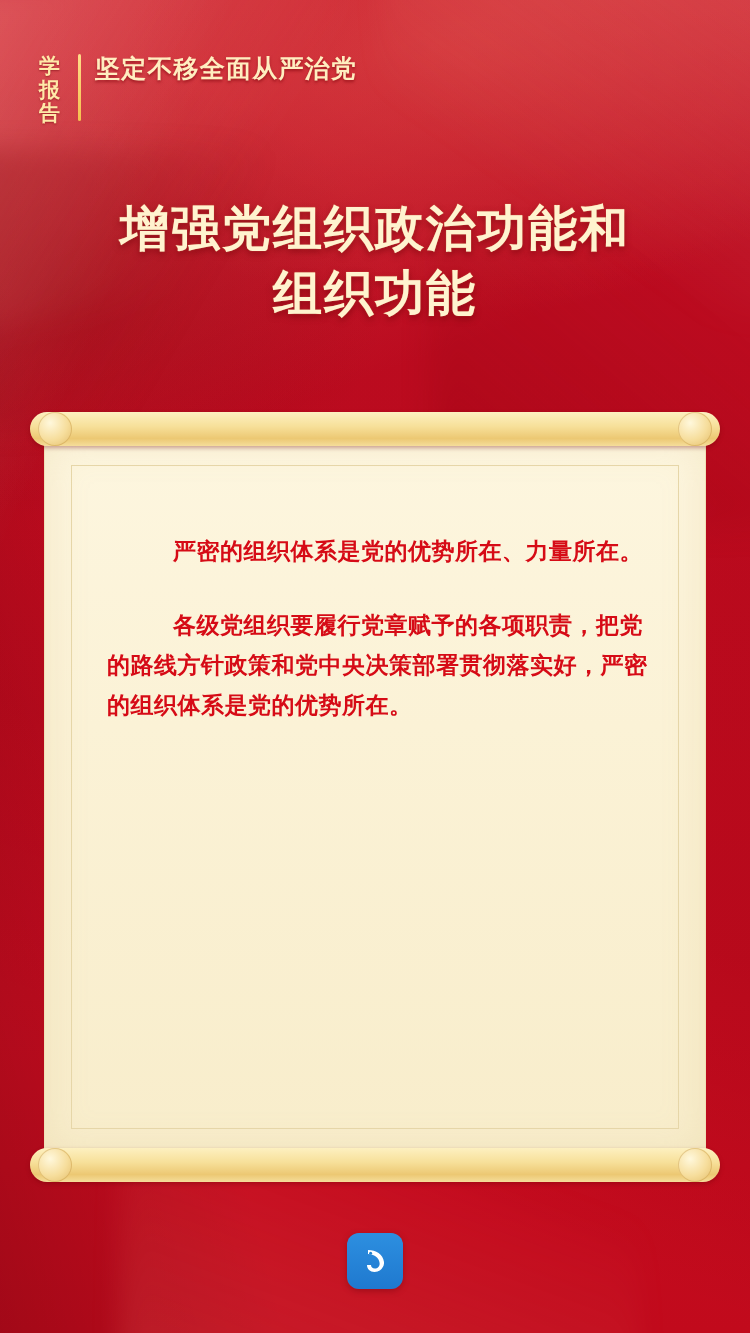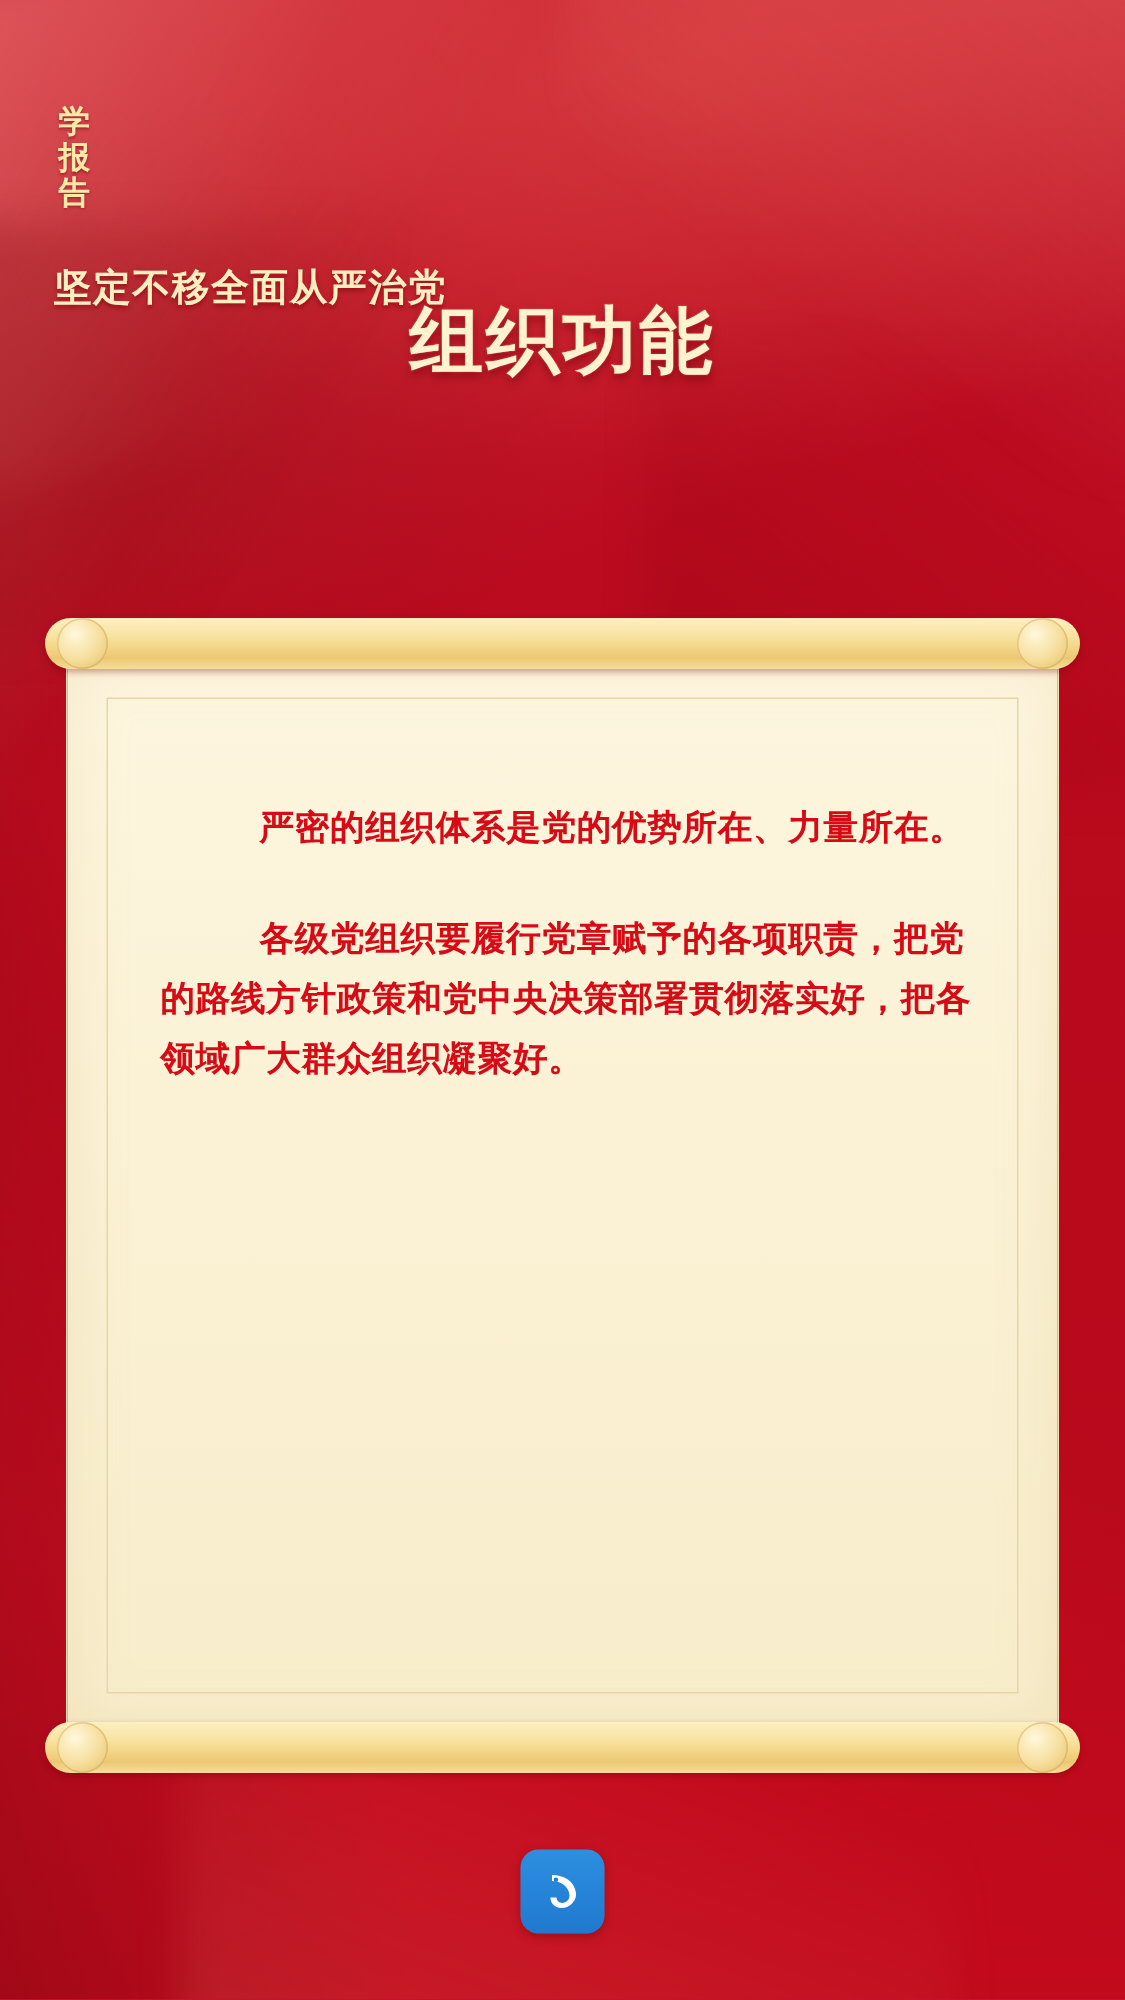--- a/index.html
+++ b/index.html
@@ -45,25 +45,24 @@
   .fold1 { left: -60px; top: -40px; width: 420px; height: 330px; background: linear-gradient(135deg, rgba(255,160,140,0.30), rgba(255,160,140,0) 70%); transform: rotate(-12deg); }
   .fold2 { left: 380px; top: -60px; width: 460px; height: 380px; background: linear-gradient(215deg, rgba(255,170,150,0.26), rgba(255,170,150,0) 68%); }
   .fold3 { left: -80px; top: 150px; width: 340px; height: 280px; background: linear-gradient(120deg, rgba(130,0,10,0.35), rgba(130,0,10,0) 72%); }
   .fold4 { left: 430px; top: 230px; width: 400px; height: 300px; background: linear-gradient(40deg, rgba(140,0,12,0.30), rgba(140,0,12,0) 70%); }
   .fold5 { left: 120px; top: 1080px; width: 520px; height: 300px; background: linear-gradient(20deg, rgba(255,150,130,0.16), rgba(255,150,130,0) 72%); }
 
   
   .header {
     position: absolute;
     left: 36px;
-    top: 68px;
+    top: 52px;
     display: flex;
     align-items: stretch;
     gap: 14px;
-    flex-direction: column;
   }
   .tag-vert {
     width: 28px;
     color: #ffe9a8;
     font-size: 21px;
     font-weight: bold;
     line-height: 1.12;
     letter-spacing: 1px;
     text-align: center;
     padding-top: 2px;
@@ -71,21 +70,21 @@
   }
   .tag-divider {
     width: 3px;
     background: linear-gradient(180deg, #ffdd8a, #f5c04e);
     border-radius: 2px;
     margin: 2px 0 4px 0;
   }
   .header-lines {
     display: flex;
     flex-direction: column;
-    justify-content: flex-end;
+    justify-content: flex-start;
     gap: 11px;
   }
   .header-line {
     color: #ffeec0;
     font-size: 25px;
     font-weight: bold;
     letter-spacing: 1.2px;
     text-shadow: 0 2px 3px rgba(120,0,10,0.55);
     white-space: nowrap;
   }
@@ -200,29 +199,30 @@
 
   <div class="header">
     <div class="tag-vert">学报告</div>
     <div class="tag-divider"></div>
     <div class="header-lines">
       <div class="header-line">坚定不移全面从严治党</div>
     </div>
   </div>
 
   <div class="main-title">
+    <div>增强党组织政治功能和</div>
     <div>组织功能</div>
   </div>
 
   <div class="scroll">
     <div class="scroll-body">
       <div class="scroll-inner"></div>
       <div class="quote-wrap">
         <p class="quote-p">严密的组织体系是党的优势所在、力量所在。</p>
-        <p class="quote-p">各级党组织要履行党章赋予的各项职责，把党的路线方针政策和党中央决策部署贯彻落实好，把各领域广大群众组织凝聚好。</p>
+        <p class="quote-p">各级党组织要履行党章赋予的各项职责，把党的路线方针政策和党中央决策部署贯彻落实好，严密的组织体系是党的优势所在。</p>
       </div>
     </div>
     <div class="scroll-bar top">
       <div class="scroll-knob tl"></div>
       <div class="scroll-knob tr"></div>
     </div>
     <div class="scroll-bar bottom">
       <div class="scroll-knob bl"></div>
       <div class="scroll-knob br"></div>
     </div>

